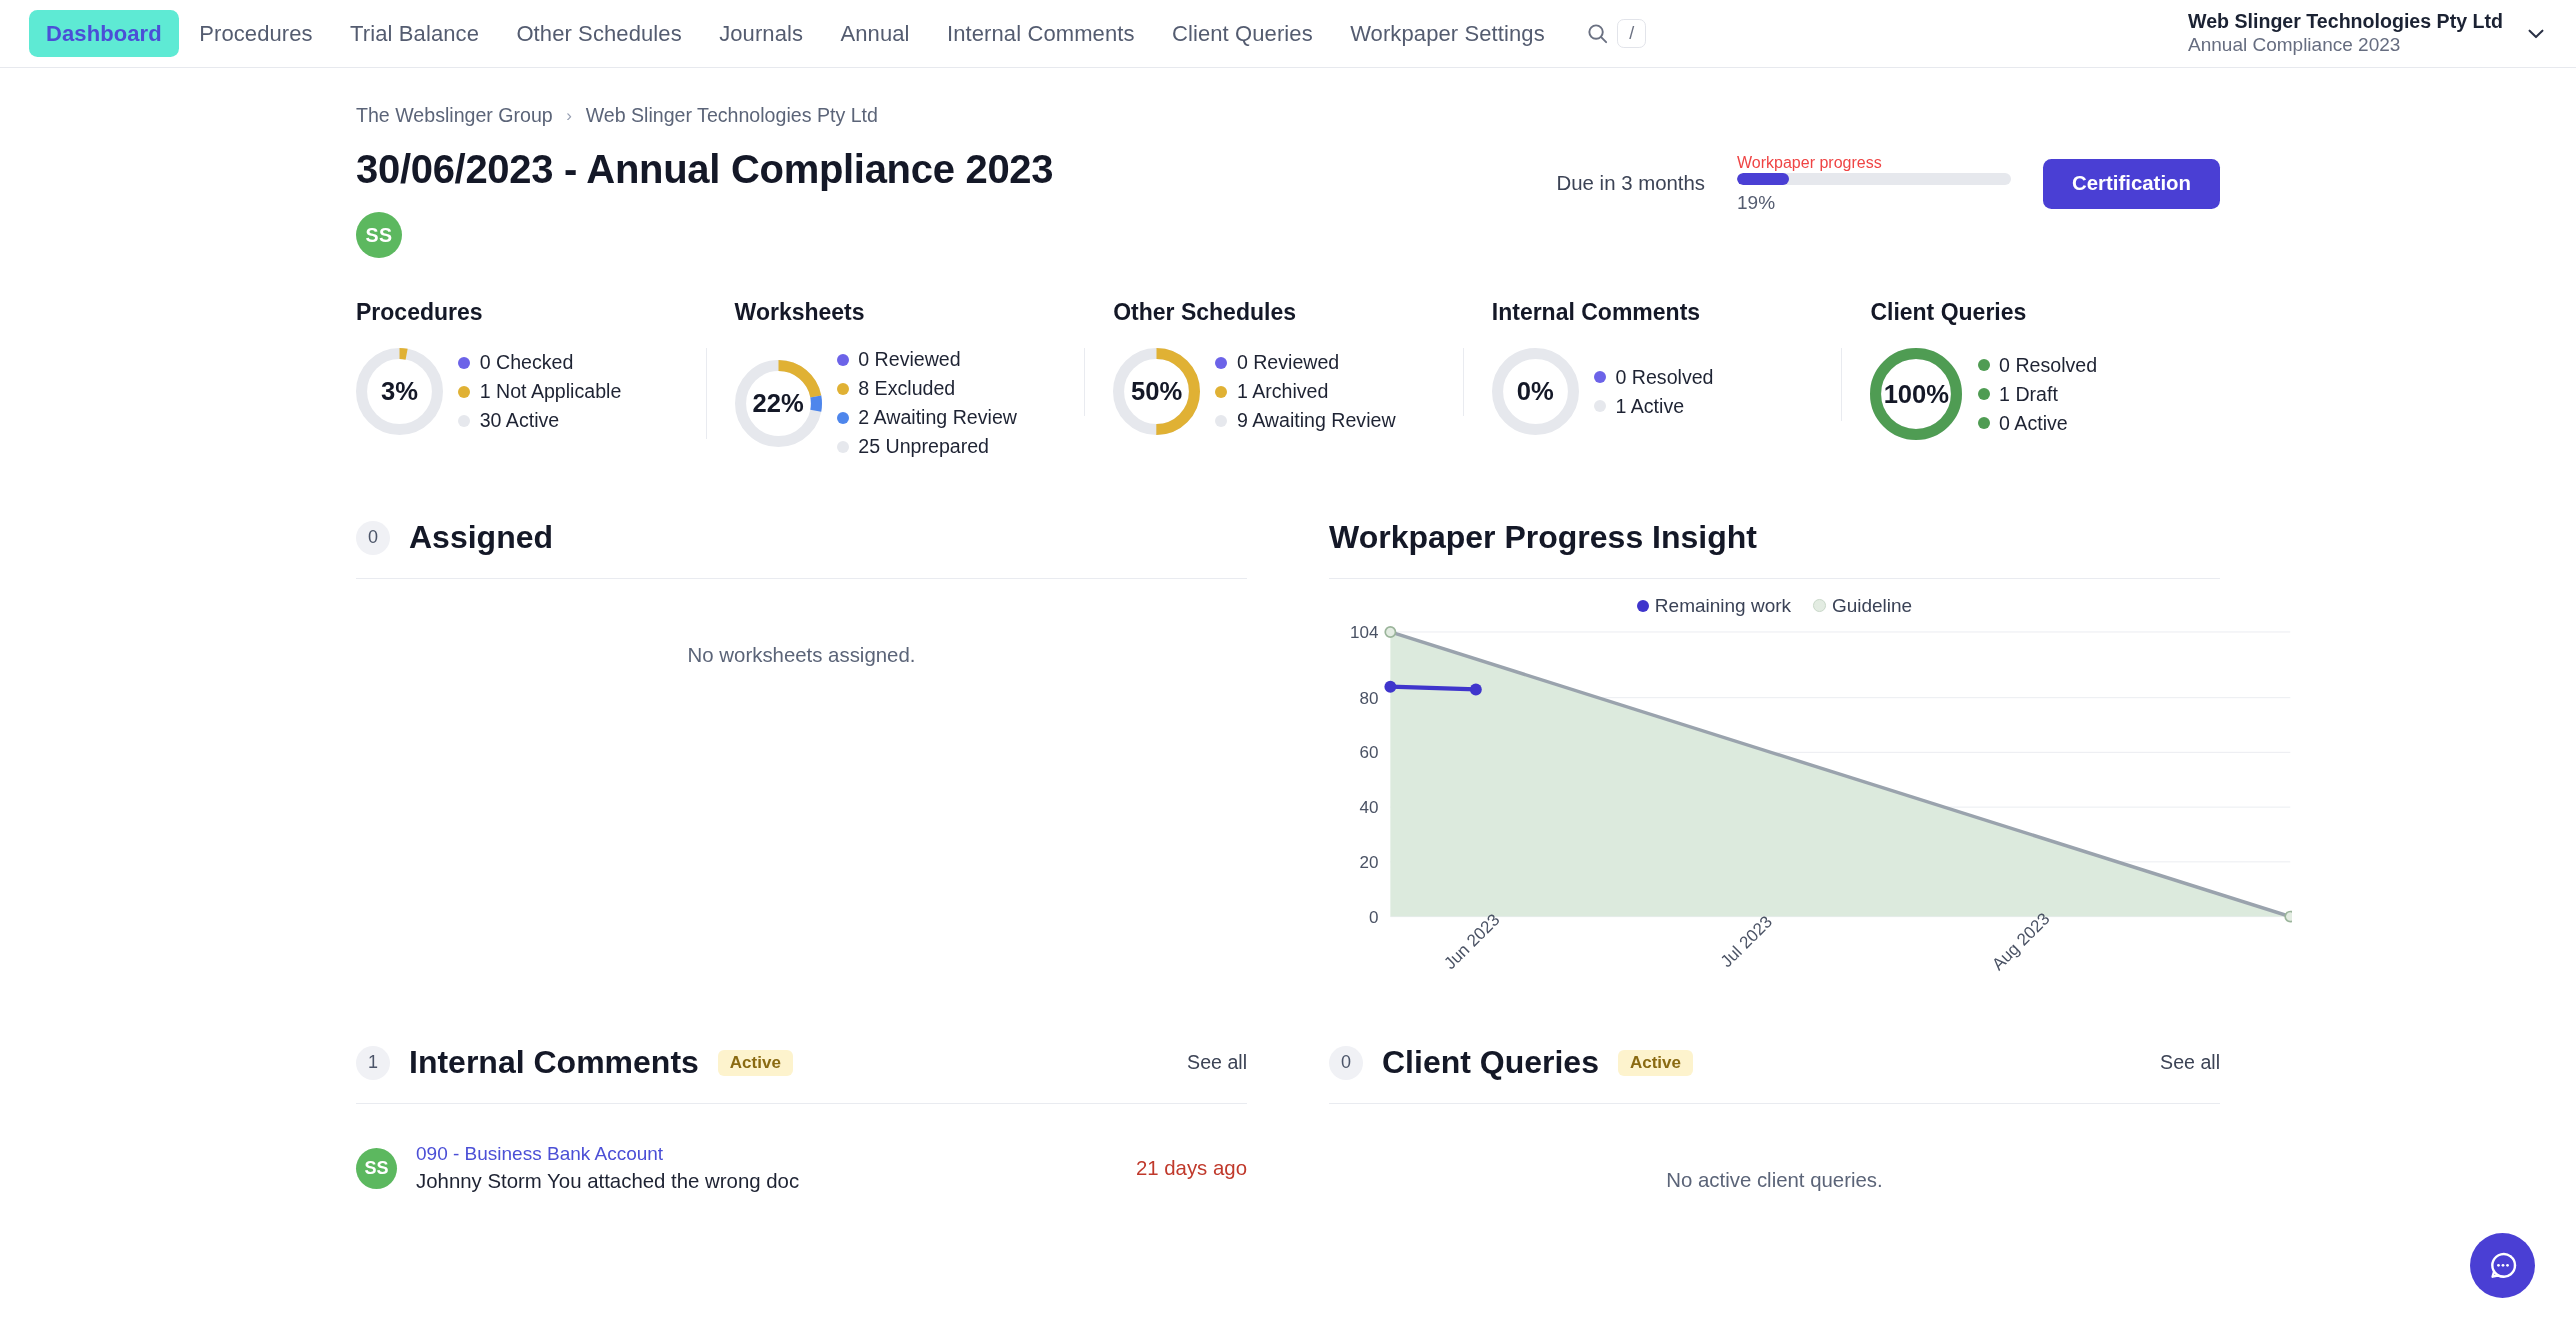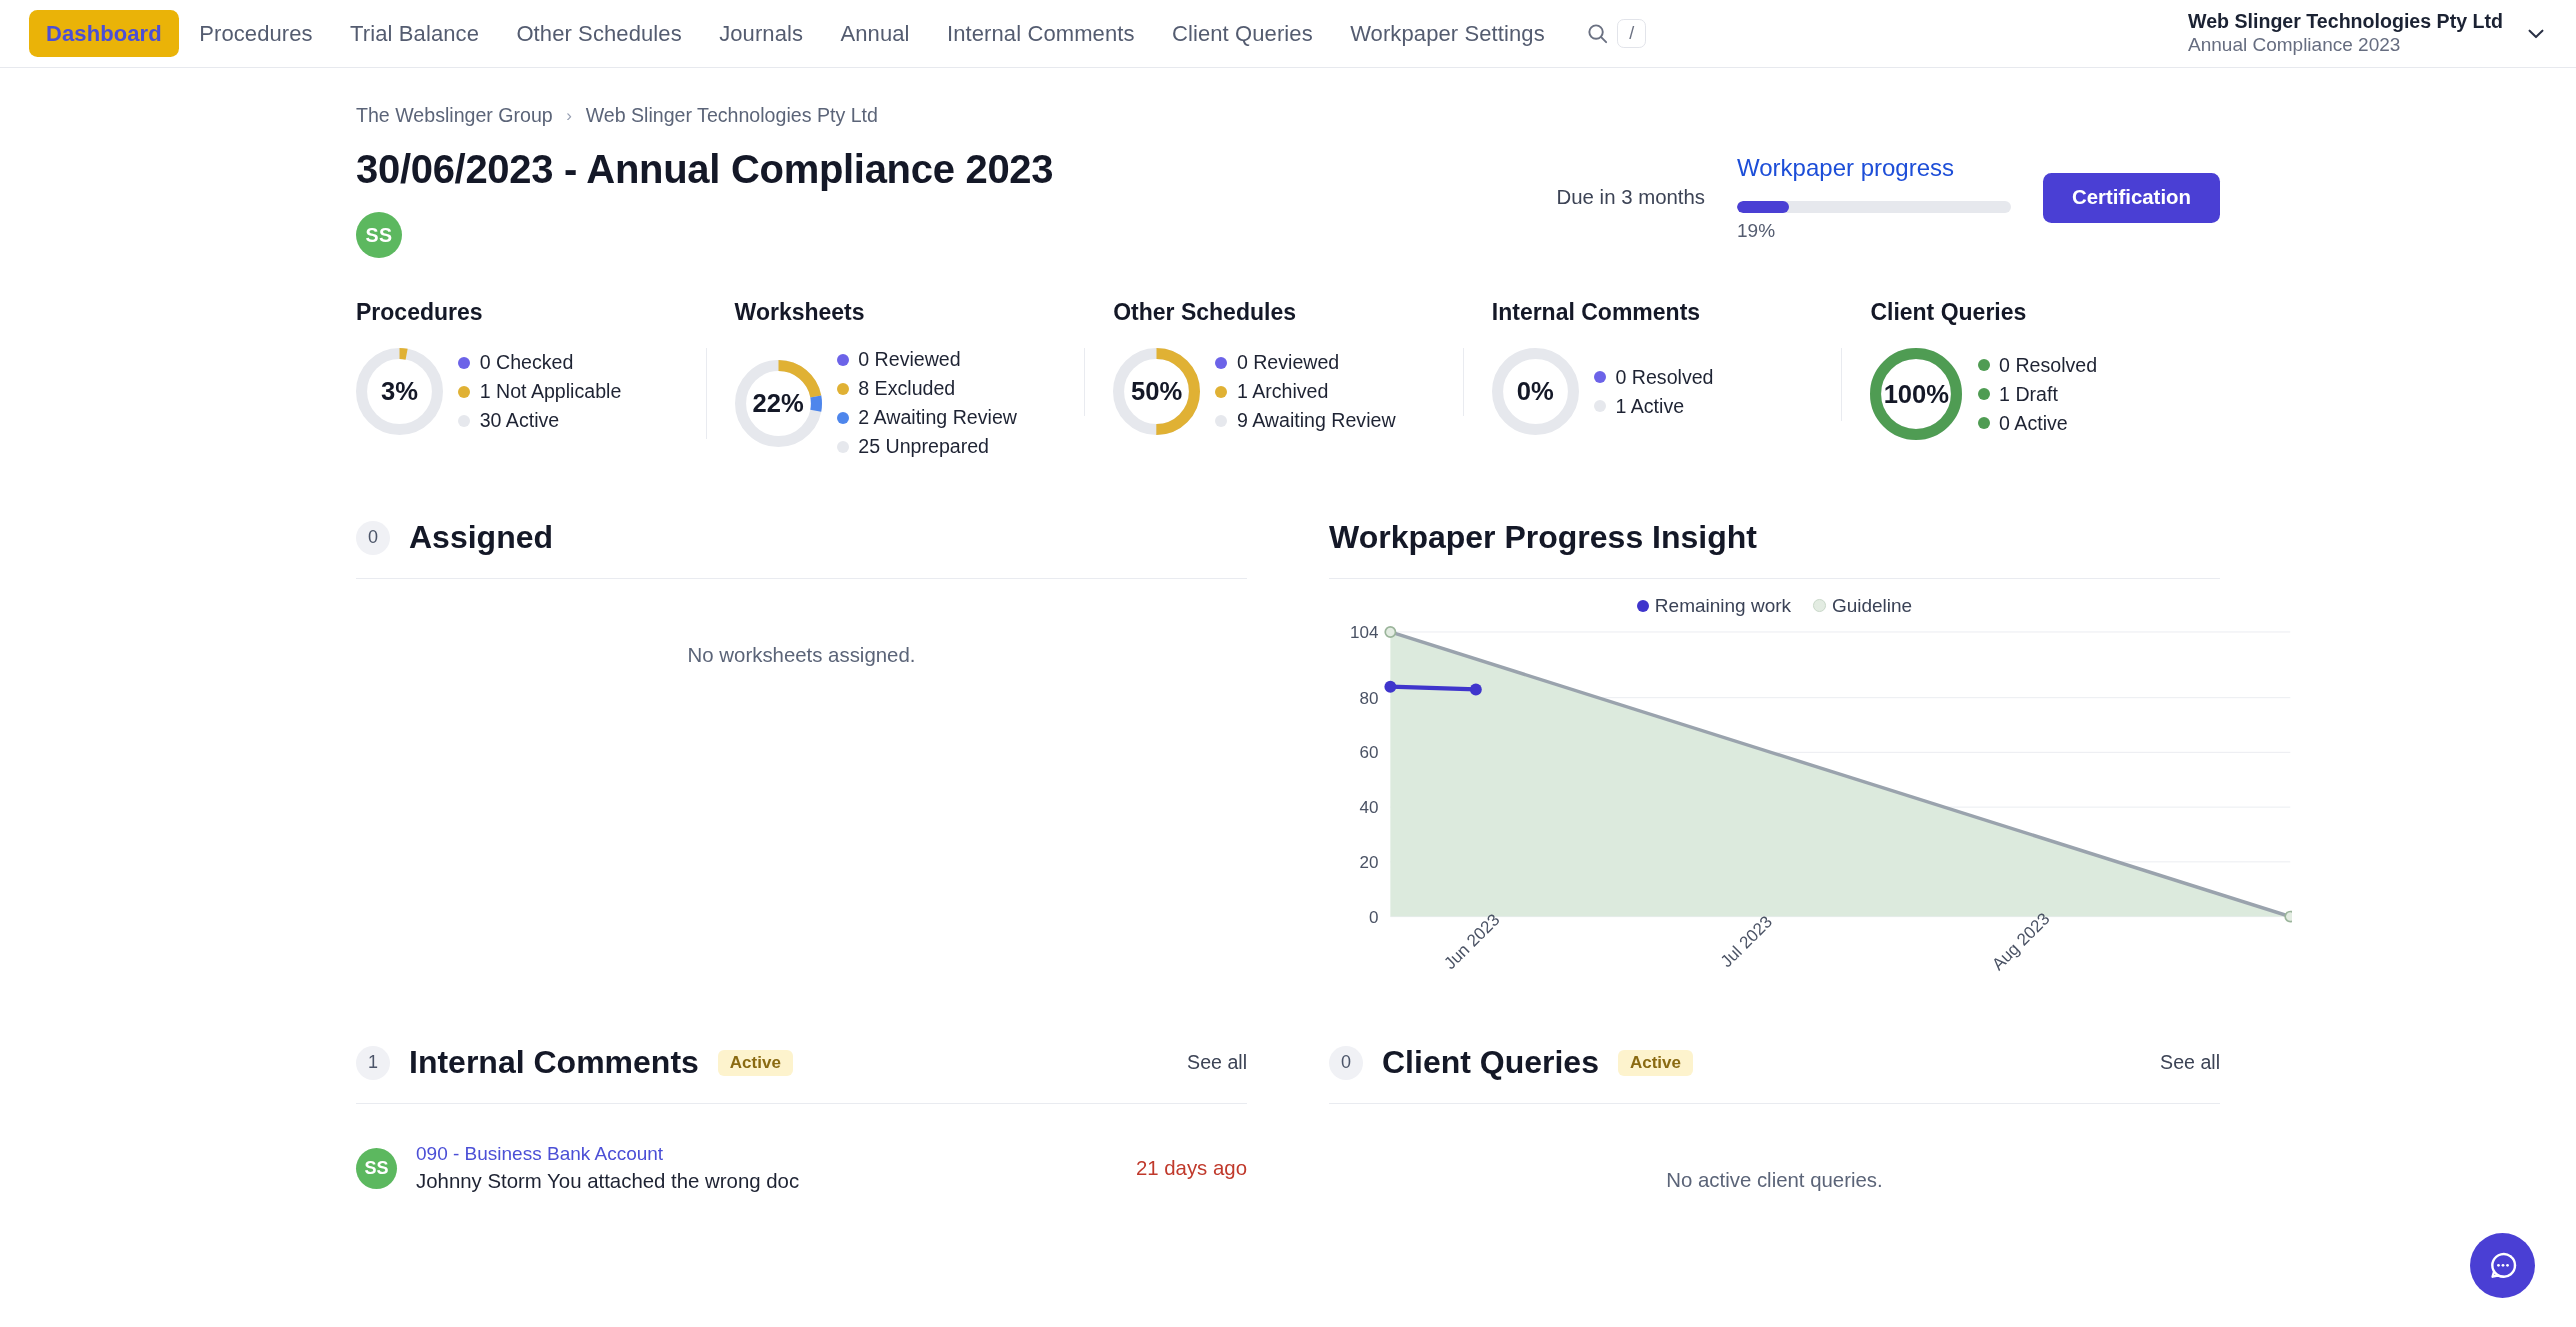--- a/index.html
+++ b/index.html
@@ -24,21 +24,21 @@
   .nav-items { display: flex; align-items: center; gap: 3.4px; }
   .nav-item {
     font-size: 22px;
     color: #545c70;
     padding: 10.2px 17px;
     border-radius: 8.5px;
     white-space: nowrap;
     cursor: pointer;
     letter-spacing: 0.1px;
   }
-  .nav-item.active { background: #eab308; color: #4b4fd6; font-weight: 700; }
+  .nav-item.active { background: #5eead4; color: #4b4fd6; font-weight: 700; }
 
   .searchbox {
     display: flex;
     align-items: center;
     gap: 8.5px;
     margin-left: 24px;
     cursor: pointer;
   }
   .search-icon { width: 23px; height: 23px; display: block; }
   .slash-key {
@@ -81,21 +81,21 @@
     margin-top: 19px;
     line-height: 1.15;
   }
 
   .title-row { display: flex; align-items: flex-start; justify-content: space-between; }
   .title-left { flex: 1; }
   .title-right { display: flex; align-items: center; gap: 32px; padding-top: 27px; }
 
   .due-text { font-size: 20.4px; color: #3c4355; white-space: nowrap; }
   .progress-wrap { width: 274px; }
-  .progress-label { font-size: 24px; color: #1d4ed8; margin-bottom: 19px; }
+  .progress-label { font-size: 16px; color: #ef4444; margin-bottom: 1px; }
   .progress-track {
     height: 12px; background: #e6e8ed; border-radius: 6.8px; overflow: hidden;
   }
   .progress-fill { height: 100%; background: #4a3fd4; border-radius: 6.8px; }
   .progress-pct { font-size: 19px; color: #545c70; margin-top: 6.8px; }
 
   .cert-btn {
     background: #4a3fd4; color: #ffffff;
     font-size: 20.4px; font-weight: 700;
     padding: 13.6px 29px;

